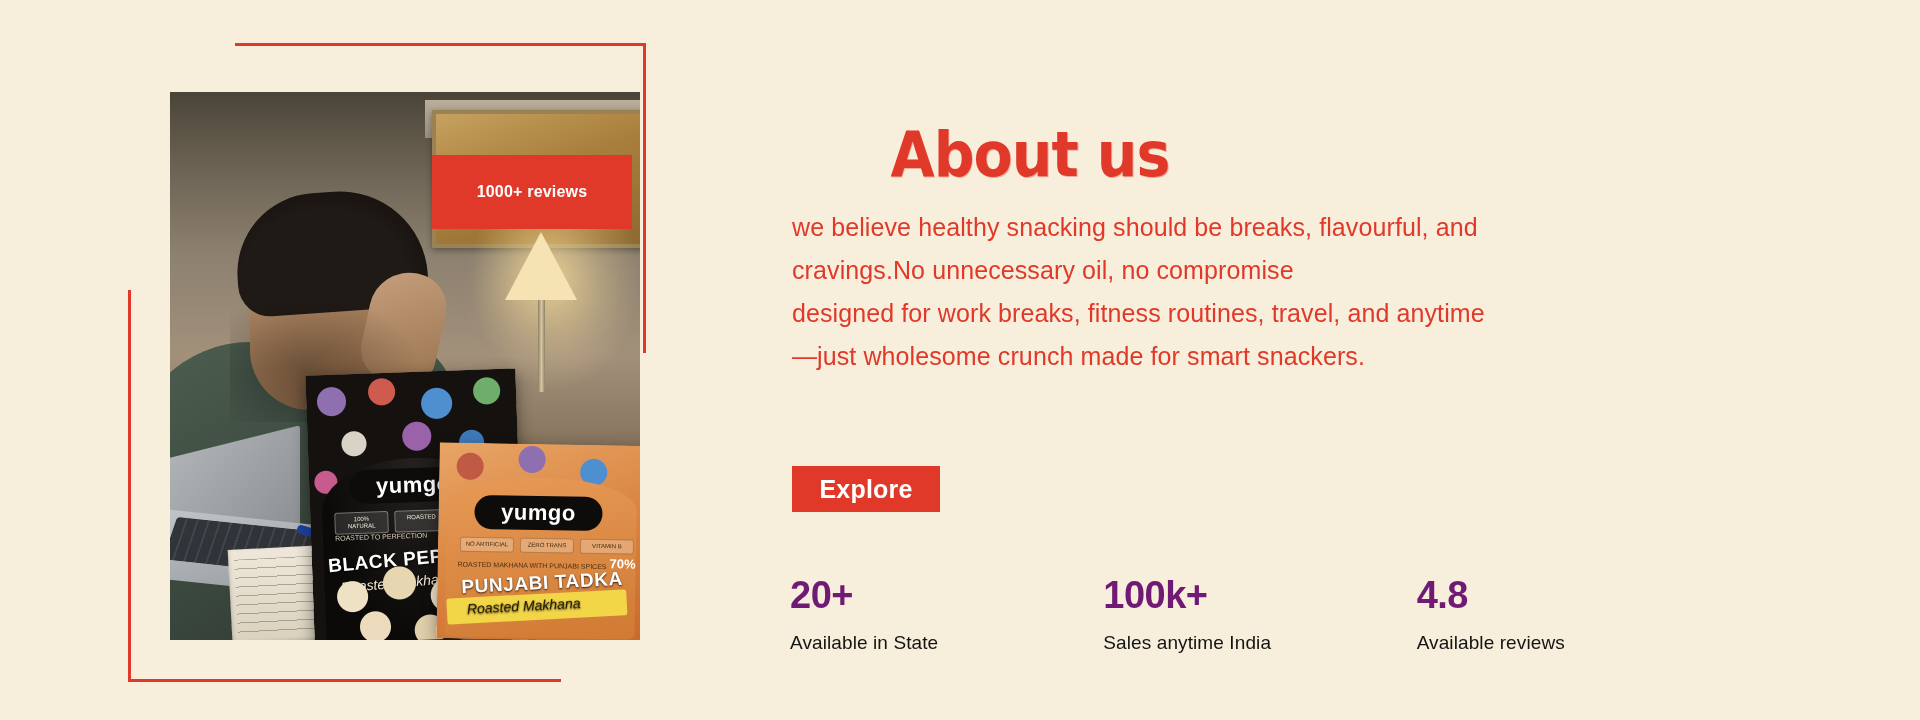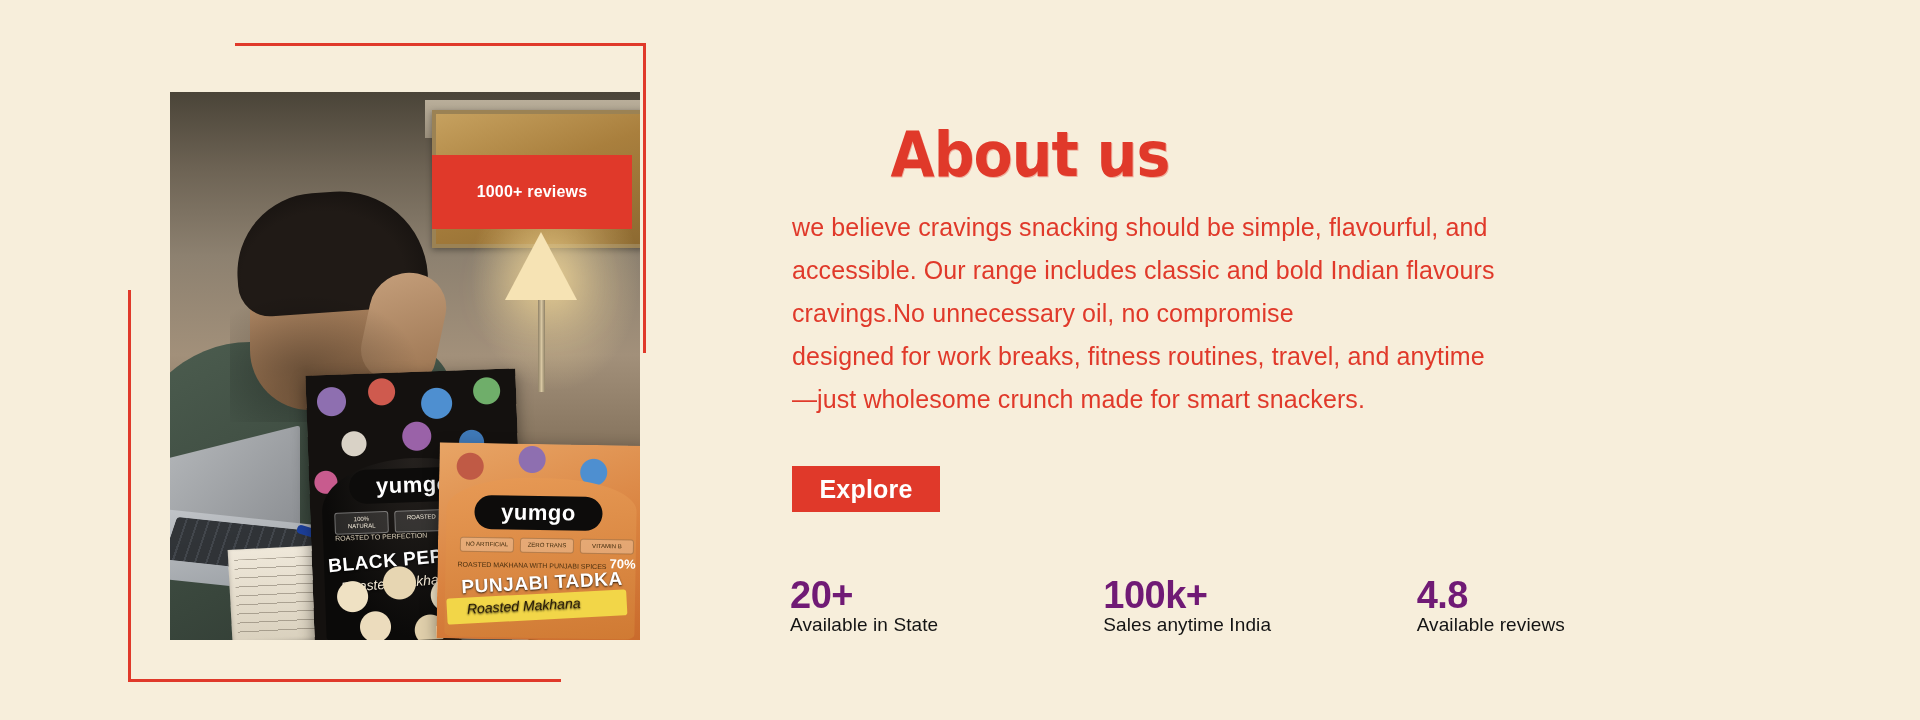--- a/index.html
+++ b/index.html
@@ -303,21 +303,21 @@
   .stats{
     position:absolute;left:0px;top:560px;width:940px;
     display:flex;
   }
   .stat{width:320px;}
   .stat-value{
     color:#701a75;font-size:38px;font-weight:bold;line-height:1;
     letter-spacing:-.5px;
   }
   .stat-label{
-    color:#141414;font-size:19px;letter-spacing:.1px;
+    margin-top:18px;color:#141414;font-size:19px;letter-spacing:.1px;
   }
 </style>
 </head>
 <body>
 
 <div class="stage">
 
   <div class="bracket bracket-tr"></div>
   <div class="bracket bracket-bl"></div>
 
@@ -380,22 +380,21 @@
       </div>
     </div>
   </div>
 
   <div class="badge-reviews">1000+ reviews</div>
 
   <div class="content">
     <h1 class="title">About us</h1>
 
     <div class="para">
-      <span class="ln">we believe cravings snacking should be simple, flavourful, and</span>
-      <span class="ln">accessible. Our range includes classic and bold Indian flavours</span>
+      <span class="ln">we believe healthy snacking should be breaks, flavourful, and</span>
       <span class="ln">cravings.No unnecessary oil, no compromise</span>
       <span class="ln">designed for work breaks, fitness routines, travel, and anytime</span>
       <span class="ln">—just wholesome crunch made for smart snackers.</span>
     </div>
 
     <button class="explore">Explore</button>
 
     <div class="stats">
       <div class="stat">
         <div class="stat-value">20+</div>

